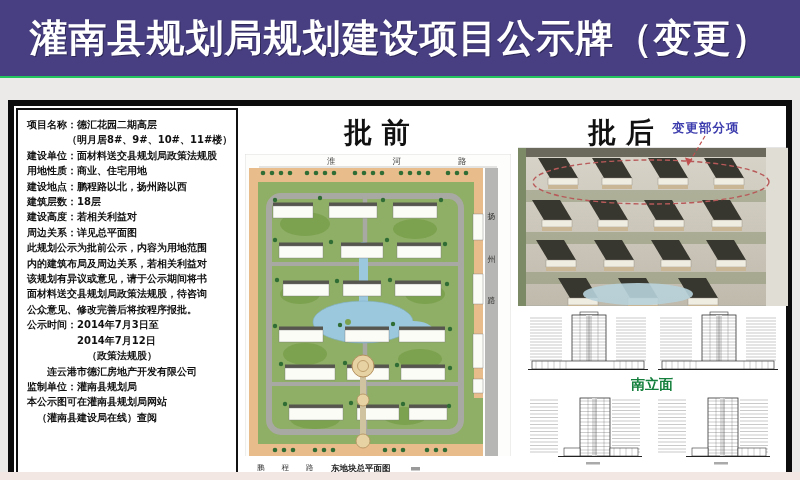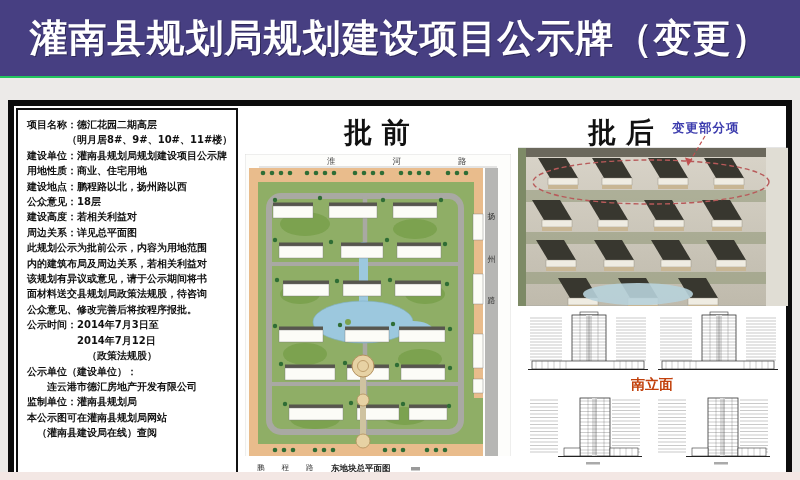--- a/index.html
+++ b/index.html
@@ -33,21 +33,21 @@
                  color:#111; white-space:nowrap; }
   .panel-after .panel-title { width:210px; }
   .site-plan { position:absolute; left:7px; top:48px; width:266px; height:322px; }
 
   
   .annotation { position:absolute; left:156px; top:14px; font-size:12.5px; font-weight:700;
                 color:#3d3dae; letter-spacing:1px; white-space:nowrap; }
   .aerial { position:absolute; left:2px; top:28px; width:270px; height:172px; }
   .elevations-top { position:absolute; left:12px; top:204px; width:250px; height:64px; }
   .elev-caption { position:absolute; left:0; top:270px; width:272px; text-align:center;
-                  font-size:14px; font-weight:700; color:#c2410c; }
+                  font-size:14px; font-weight:700; color:#15803d; }
   .elevations-bottom { position:absolute; left:12px; top:290px; width:250px; height:74px; }
 
   
   .bottom-strip { position:absolute; left:0; top:472px; width:800px; height:8px;
                   background:#f3e7e4; }
 
   svg text { font-family:"DejaVu Sans", sans-serif; }
   .v-road-label { writing-mode:vertical-rl; letter-spacing:42px; }
 </style>
 </head>
@@ -57,35 +57,34 @@
 
   <div class="header">
     <h1>灌南县规划局规划建设项目公示牌（变更）</h1>
   </div>
 
   <div class="frame">
 
     <div class="info-box">
       <div class="info-line">项目名称：德汇花园二期高层</div>
       <div class="info-line">　　　　（明月居8#、9#、10#、11#楼）</div>
-      <div class="info-line">建设单位：灌南县规划局规划建设项目公示牌</div>
+      <div class="info-line">建设单位：面材料送交县规划局政策法规股</div>
       <div class="info-line">用地性质：商业、住宅用地</div>
       <div class="info-line">建设地点：鹏程路以北，扬州路以西</div>
-      <div class="info-line">公众意见：18层</div>
+      <div class="info-line">建筑层数：18层</div>
       <div class="info-line">建设高度：若相关利益对</div>
       <div class="info-line">周边关系：详见总平面图</div>
       <div class="info-line">此规划公示为批前公示，内容为用地范围</div>
       <div class="info-line">内的建筑布局及周边关系，若相关利益对</div>
       <div class="info-line">该规划有异议或意见，请于公示期间将书</div>
       <div class="info-line">面材料送交县规划局政策法规股，待咨询</div>
       <div class="info-line">公众意见、修改完善后将按程序报批。</div>
       <div class="info-line">公示时间：2014年7月3日至</div>
       <div class="info-line">　　　　　2014年7月12日</div>
       <div class="info-line">　　　　　　（政策法规股）</div>
-      <div class="info-line">公示单位（建设单位）：</div>
       <div class="info-line">　　连云港市德汇房地产开发有限公司</div>
       <div class="info-line">监制单位：灌南县规划局</div>
       <div class="info-line">本公示图可在灌南县规划局网站</div>
       <div class="info-line">　（灌南县建设局在线）查阅</div>
     </div>
 
     <div class="panel-before">
       <div class="panel-title">批 前</div>
 
       <svg class="site-plan" viewBox="0 0 266 322">

